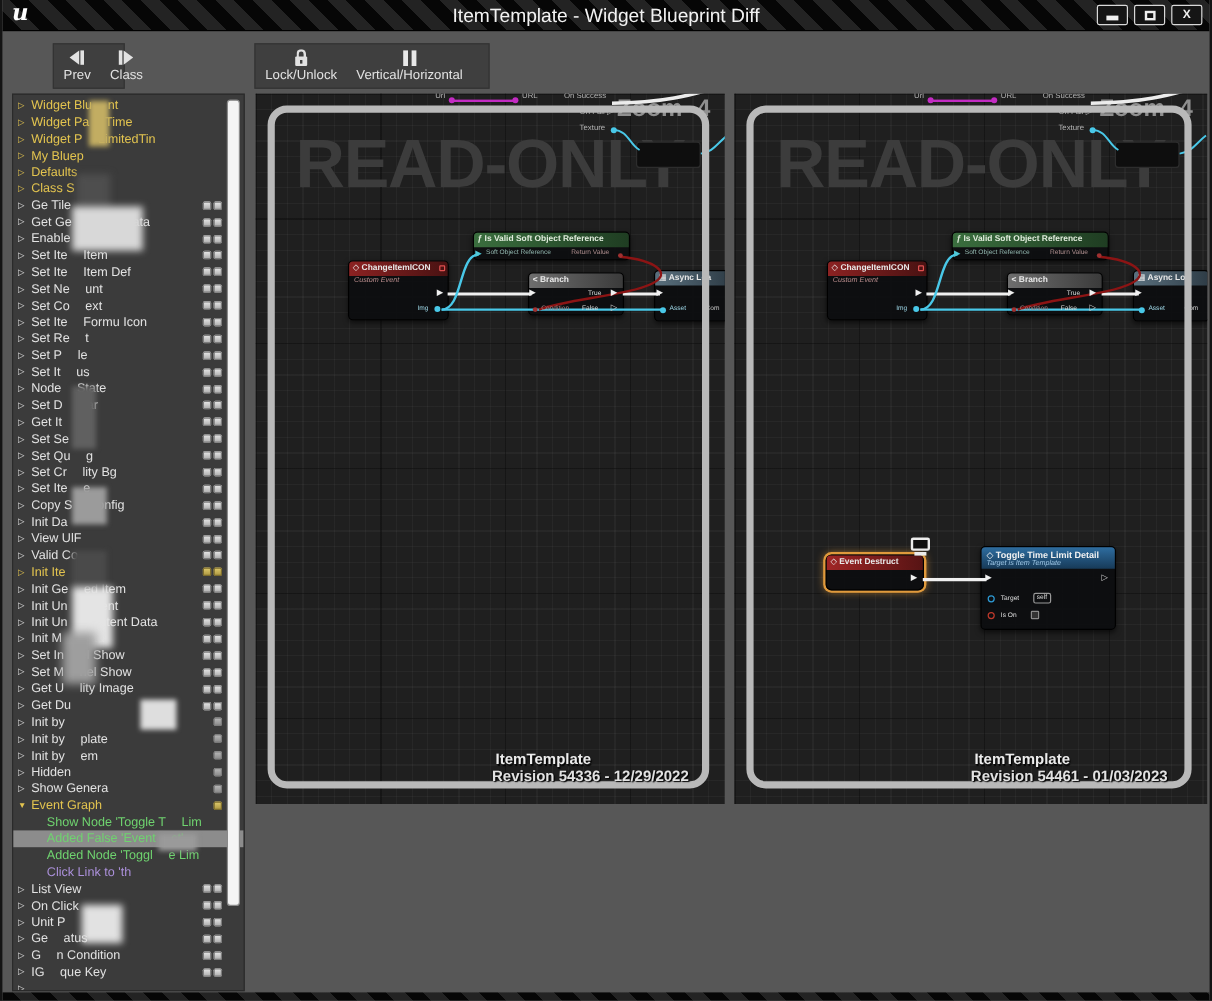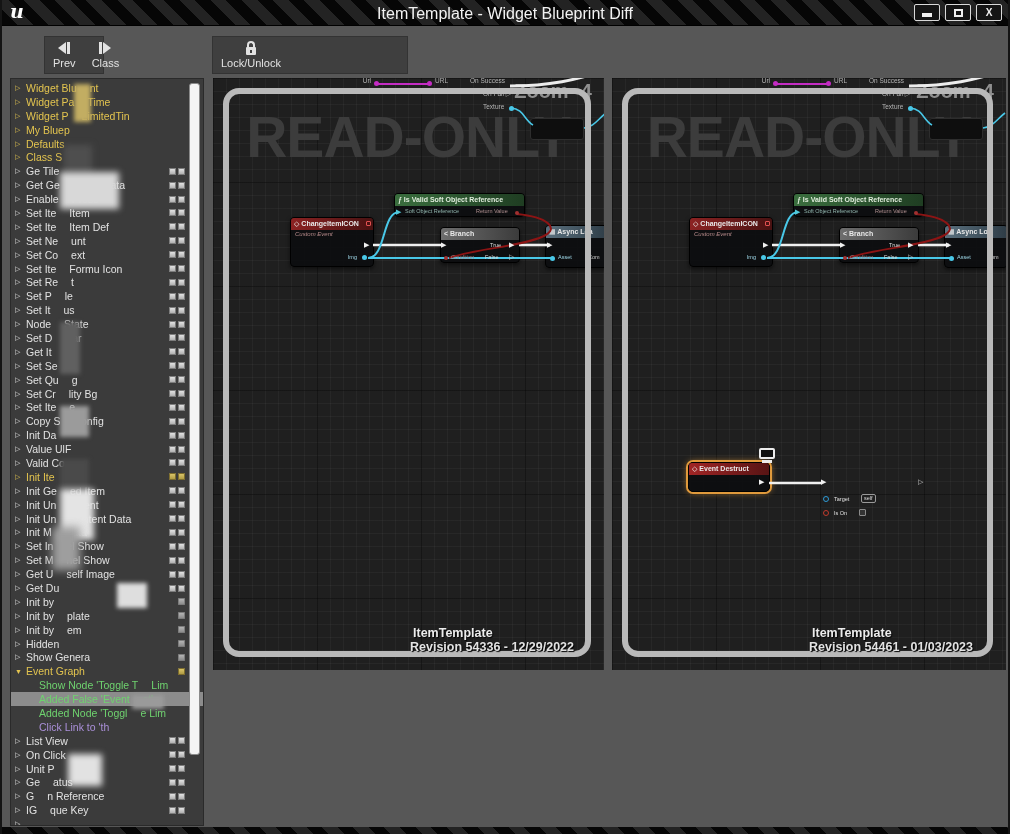--- a/index.html
+++ b/index.html
@@ -155,20 +155,27 @@
 
   <div class="tgroup" style="left:210px;width:196px;">
     <div class="tbtn">
       <span class="lockicon">
           <span class="shackle"></span>
           <span class="lockbody"></span>
           <span class="lockhole"></span>
         </span>
       <span>Lock/Unlock</span>
     </div>
+    <div class="tbtn">
+      <span class="pauseicon">
+          <span></span>
+          <span></span>
+        </span>
+      <span>Vertical/Horizontal</span>
+    </div>
   </div>
 
   <div id="sidebar">
     <div id="rows">
         <div class="srow">
           <span class="tri y">▷</span>
           <span class="frag y">Widget Blu</span>
           <span class="gap"></span>
           <span class="frag y">nt</span>
         </div>
@@ -387,21 +394,21 @@
         <div class="srow">
           <span class="tri w">▷</span>
           <span class="frag w">Init Da</span>
           <span class="sqs">
             <span class="sq "></span>
             <span class="sq "></span>
           </span>
         </div>
         <div class="srow">
           <span class="tri w">▷</span>
-          <span class="frag w">Value UlF</span>
+          <span class="frag w">View UlF</span>
           <span class="sqs">
             <span class="sq "></span>
             <span class="sq "></span>
           </span>
         </div>
         <div class="srow">
           <span class="tri w">▷</span>
           <span class="frag w">Valid Co</span>
           <span class="sqs">
             <span class="sq "></span>
@@ -473,21 +480,21 @@
           <span class="frag w">nel Show</span>
           <span class="sqs">
             <span class="sq "></span>
             <span class="sq "></span>
           </span>
         </div>
         <div class="srow">
           <span class="tri w">▷</span>
           <span class="frag w">Get U</span>
           <span class="gap"></span>
-          <span class="frag w">self Image</span>
+          <span class="frag w">lity Image</span>
           <span class="sqs">
             <span class="sq "></span>
             <span class="sq "></span>
           </span>
         </div>
         <div class="srow">
           <span class="tri w">▷</span>
           <span class="frag w">Get Du</span>
           <span class="sqs">
             <span class="sq "></span>
@@ -589,21 +596,21 @@
           <span class="frag w">atus</span>
           <span class="sqs">
             <span class="sq "></span>
             <span class="sq "></span>
           </span>
         </div>
         <div class="srow">
           <span class="tri w">▷</span>
           <span class="frag w">G</span>
           <span class="gap"></span>
-          <span class="frag w">n Reference</span>
+          <span class="frag w">n Condition</span>
           <span class="sqs">
             <span class="sq "></span>
             <span class="sq "></span>
           </span>
         </div>
         <div class="srow">
           <span class="tri w">▷</span>
           <span class="frag w">IG</span>
           <span class="gap"></span>
           <span class="frag w">que Key</span>
@@ -751,20 +758,26 @@
   </svg>
 
     <div class="bpnode sel-node" style="left:76px;top:384px;width:82px;height:30px">
       <div class="nhead red2"><span>◇</span> Event Destruct</div>
     </div>
     <div class="monitor" style="left:144px;top:370px">
         <span class="mscreen"></span>
         <span class="mstand"></span>
       </div>
     <span class="pin exec" style="left:147px;top:400px">▶</span>
+    <div class="bpnode" style="left:205px;top:377px;width:113px;height:70px">
+      <div class="nhead2 blue">
+          <div><span>◇</span> Toggle Time Limit Detail</div>
+      <div class="nsub2">Target is Item Template</div>
+        </div>
+    </div>
     <span class="pin exec" style="left:209px;top:400px">▶</span>
     <span class="pin hexec" style="left:306px;top:400px">▷</span>
     <span class="ring blu" style="left:211px;top:418px"></span>
     <span class="plabel-s" style="left:222px;top:419px;color:#e0e0e0">Target</span>
     <span class="selfbox" style="left:249px;top:416px">self</span>
     <span class="ring rd" style="left:211px;top:432px"></span>
     <span class="plabel-s" style="left:222px;top:433px;color:#e0e0e0">Is On</span>
     <span class="chk" style="left:247px;top:431px"></span>
   <div class="frame"></div>
   <div class="panel-caption">

